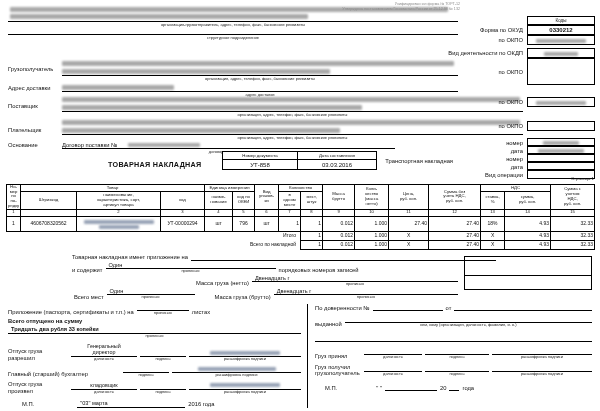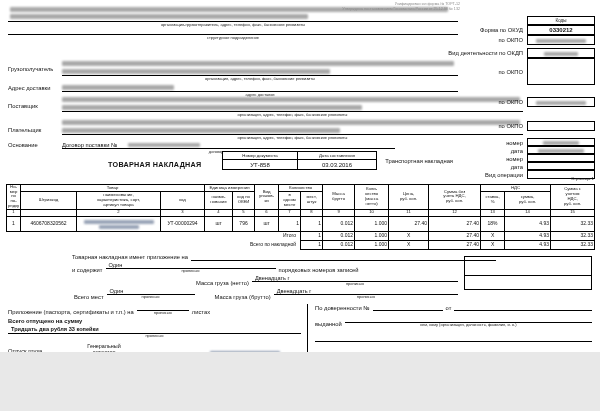--- a/index.html
+++ b/index.html
@@ -1,17 +1,17 @@
 <!DOCTYPE html>
 <html><head>
 <meta charset="utf-8">
 <style>
   *{box-sizing:border-box;margin:0;padding:0}
   body{margin:0;background:#e8e8e8}
-  .page{width:600px;height:352px;background:#fff;position:relative;overflow:hidden;
+  .page{width:600px;height:411px;background:#fff;position:relative;overflow:hidden;
         font-family:"Liberation Sans","DejaVu Sans",sans-serif;font-size:5.8px;color:#111;line-height:1.15}
   .a{position:absolute}
   .r{text-align:right}.c{text-align:center}.b{font-weight:bold}
   .cap{font-size:4px;color:#222;text-align:center;line-height:1.1}
   .lbl{font-size:5.8px;line-height:1.1}
   .rx{display:inline-block;height:4px;background:#a9a9a9;filter:blur(1.2px);border-radius:1px;vertical-align:middle}
   .rx2{background:#98a3b6}
   .ul{border-bottom:1px solid #000;height:7px}
   .hl{border-bottom:1px solid #000;height:0}
   .cell{border:1px solid #000;background:#fff;overflow:hidden}

